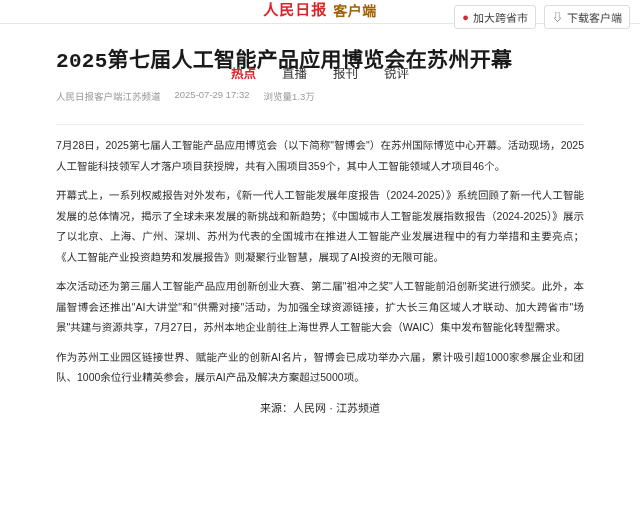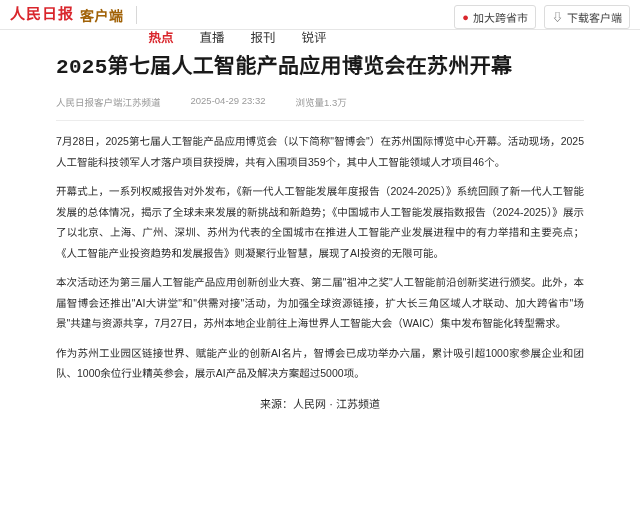--- a/index.html
+++ b/index.html
@@ -6,27 +6,28 @@
   html, body {
     margin: 0; padding: 0;
     width: 640px; height: 514px;
     background: #ffffff;
     font-family: "Liberation Sans", sans-serif;
   }
   body { overflow: hidden; }
 
   
   .topbar {
-    height: 30px;
+    height: 24px;
     background: #ffffff;
     border-bottom: 1px solid #e6e6e6;
     display: flex;
     align-items: center;
     padding: 0 10px;
     position: relative;
+    flex-direction: column;
   }
   .brand {
     display: flex;
     align-items: center;
     gap: 6px;
     flex: 0 0 auto;
   }
   .logo-cn {
     font-family: "Liberation Serif", serif;
     font-weight: bold;
@@ -96,24 +97,24 @@
     font-size: 21px;
     font-weight: bold;
     color: #1a1a1a;
     margin: 6px 0 14px 0;
     letter-spacing: 0.3px;
     line-height: 1.3;
   }
   .meta {
     font-size: 9.5px;
     color: #9a9a9a;
-    padding-bottom: 11px;
+    padding-bottom: 21px;
     border-bottom: 1px solid #ececec;
     display: flex;
-    gap: 30px;
+    gap: 14px;
   }
   .body {
     padding-top: 10px;
   }
   .body p {
     font-size: 10.5px;
     line-height: 1.95;
     color: #2c2c2c;
     margin: 0 0 9px 0;
     text-align: justify;
@@ -151,21 +152,21 @@
       <span>下载客户端</span>
     </div>
   </div>
 </div>
 
 <div class="article">
   <h1 class="title">2025第七届人工智能产品应用博览会在苏州开幕</h1>
 
   <div class="meta">
     <span>人民日报客户端江苏频道</span>
-    <span>2025-04-29 23:32</span>
+    <span>2025-07-29 17:32</span>
     <span>浏览量1.3万</span>
   </div>
 
   <div class="body">
     <p>7月28日，2025第七届人工智能产品应用博览会（以下简称"智博会"）在苏州国际博览中心开幕。活动现场，2025人工智能科技领军人才落户项目获授牌，共有入围项目359个，其中人工智能领域人才项目46个。</p>
     <p>开幕式上，一系列权威报告对外发布，《新一代人工智能发展年度报告（2024-2025）》系统回顾了新一代人工智能发展的总体情况，揭示了全球未来发展的新挑战和新趋势；《中国城市人工智能发展指数报告（2024-2025）》展示了以北京、上海、广州、深圳、苏州为代表的全国城市在推进人工智能产业发展进程中的有力举措和主要亮点；《人工智能产业投资趋势和发展报告》则凝聚行业智慧，展现了AI投资的无限可能。</p>
     <p>本次活动还为第三届人工智能产品应用创新创业大赛、第二届"祖冲之奖"人工智能前沿创新奖进行颁奖。此外，本届智博会还推出"AI大讲堂"和"供需对接"活动，为加强全球资源链接，扩大长三角区域人才联动、加大跨省市"场景"共建与资源共享，7月27日，苏州本地企业前往上海世界人工智能大会（WAIC）集中发布智能化转型需求。</p>
     <p>作为苏州工业园区链接世界、赋能产业的创新AI名片，智博会已成功举办六届，累计吸引超1000家参展企业和团队、1000余位行业精英参会，展示AI产品及解决方案超过5000项。</p>
 
     <div class="source">

